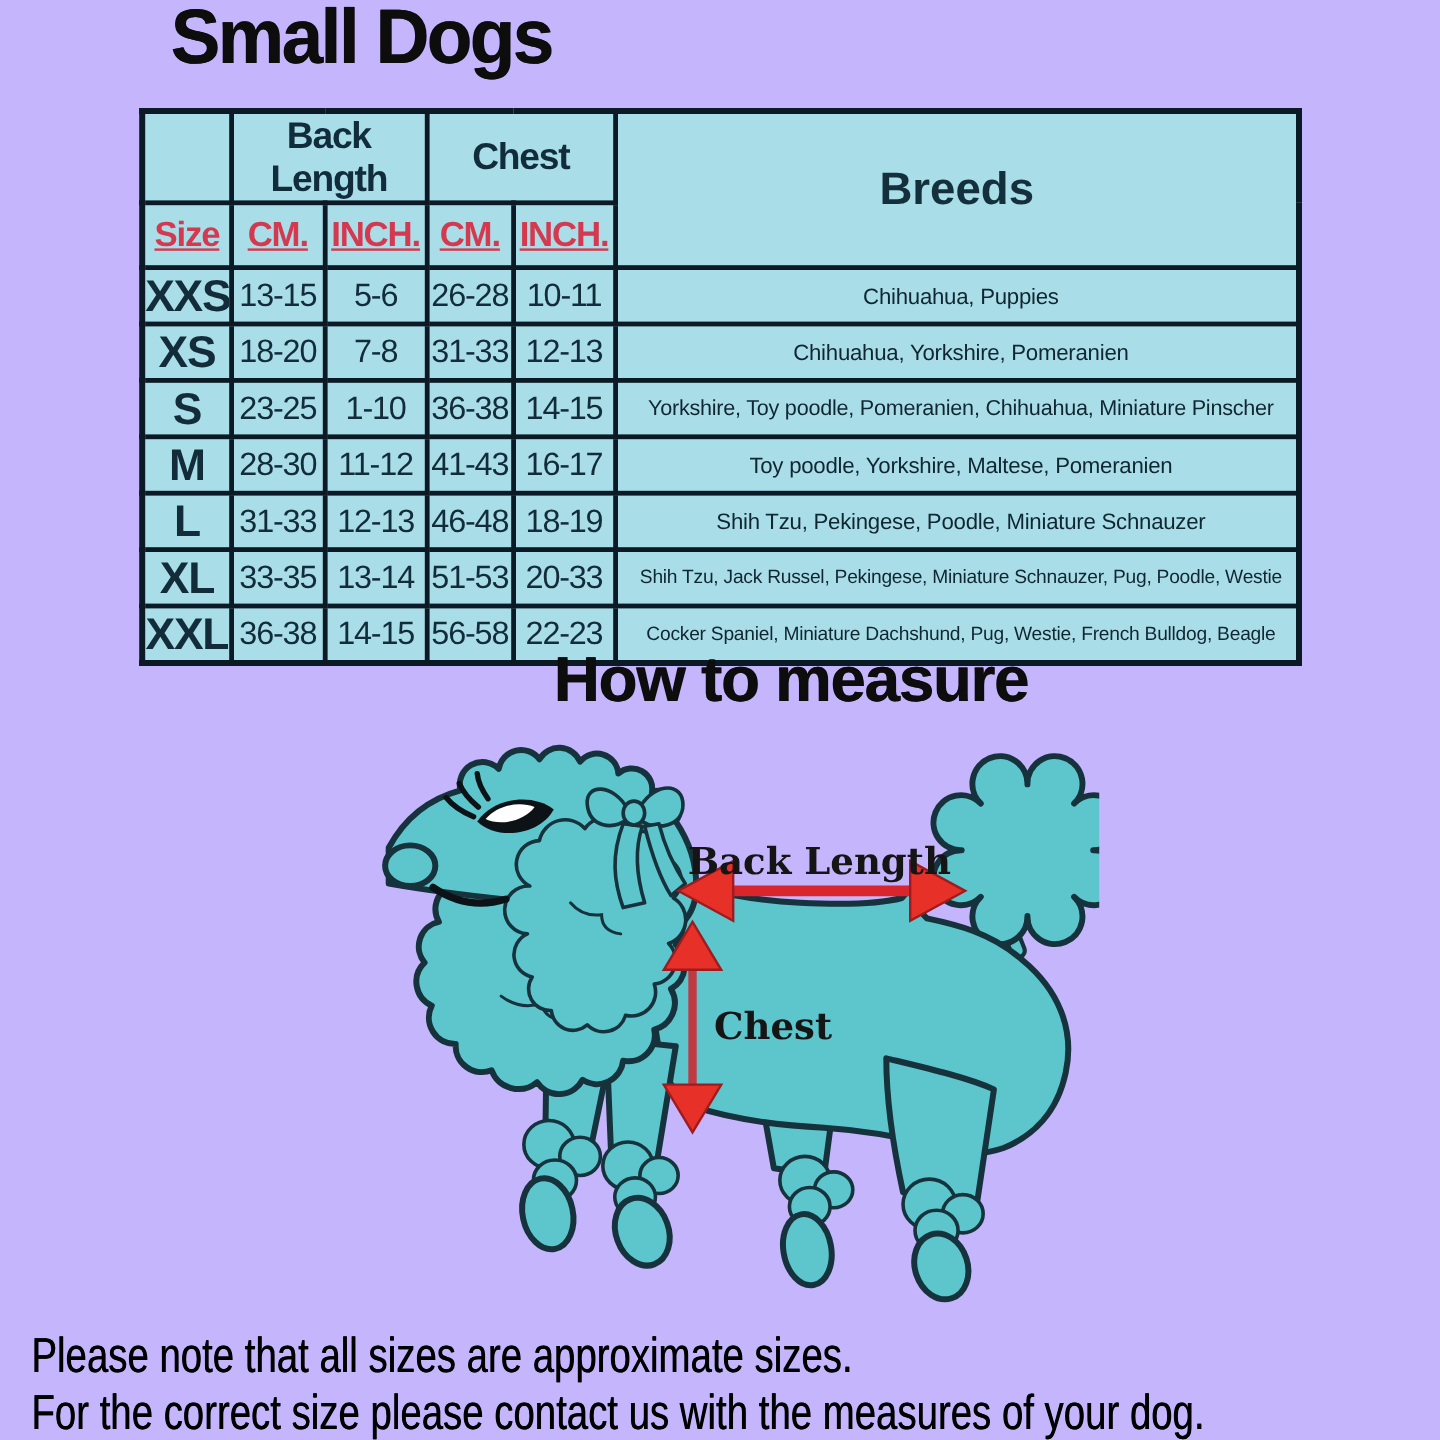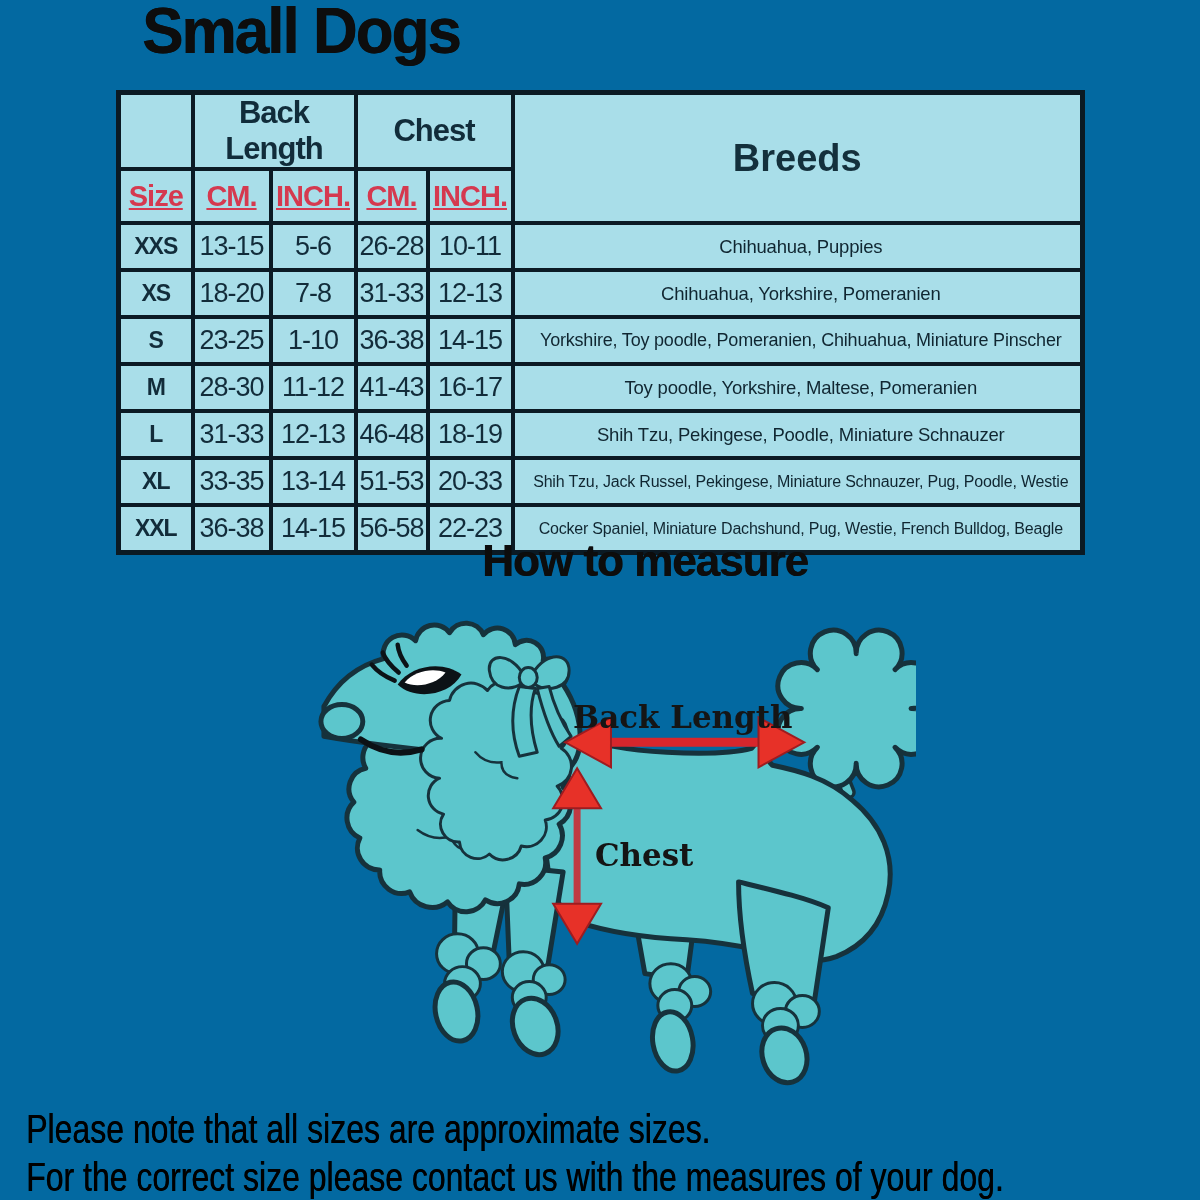--- a/index.html
+++ b/index.html
@@ -1,32 +1,32 @@
 <!DOCTYPE html>
 <html><head>
 <meta charset="utf-8">
 <style>
   html,body{margin:0;padding:0;background:#fff;}
-  .canvas{position:relative;width:1200px;height:1200px;background:#0369a1;overflow:hidden;
+  .canvas{position:relative;width:1200px;height:1200px;background:#c4b5fd;overflow:hidden;
           font-family:"Liberation Sans",sans-serif;}
   .main-title{position:absolute;left:142px;top:-6px;font-size:62px;font-weight:bold;
               color:#0d0d0d;letter-spacing:-2px;transform:scaleY(1.04);transform-origin:left top;
               text-shadow:0.6px 0 0 #0d0d0d;white-space:nowrap;}
-  .how-title{position:absolute;left:345px;top:536px;width:600px;text-align:center;
-             font-size:44px;font-weight:bold;color:#0d0d0d;letter-spacing:-1px;
+  .how-title{position:absolute;left:359px;top:536px;width:600px;text-align:center;
+             font-size:53px;font-weight:bold;color:#0d0d0d;letter-spacing:-1px;
              text-shadow:0.6px 0 0 #0d0d0d;white-space:nowrap;}
   table.size-chart{position:absolute;left:116px;top:90px;border-collapse:collapse;
                    background:#a9dee9;table-layout:fixed;width:964px;
                    border:5px solid #0b1a24;}
   table.size-chart td,table.size-chart th{border:4px solid #0b1a24;background:#a9dee9;
                    text-align:center;vertical-align:middle;padding:0;overflow:hidden;}
   .ghead{height:48px;font-size:31px;font-weight:bold;color:#112c3a;letter-spacing:-1px;}
   .breeds-head{font-size:38px;font-weight:bold;color:#14303c;letter-spacing:0px;}
   .red-head{height:50px;font-size:29px;font-weight:bold;color:#d5394f;letter-spacing:-1px;text-decoration:underline;}
-  .size-cell{height:43px;font-size:23px;font-weight:bold;color:#122c3a;letter-spacing:-1px;}
+  .size-cell{height:43px;font-size:37px;font-weight:bold;color:#122c3a;letter-spacing:-1px;}
   .num-cell{font-size:27px;font-weight:normal;color:#122c3a;letter-spacing:-1px;}
   .breeds-cell{font-size:18.5px;font-weight:normal;color:#102631;text-align:left;
                padding-left:7px !important;white-space:nowrap;letter-spacing:-0.2px;}
   tbody tr:nth-child(3) .breeds-cell{font-size:18px;margin-left:12px;}
   tbody tr:nth-child(6) .breeds-cell,tbody tr:nth-child(7) .breeds-cell{font-size:16px;}
   .poodle-svg{position:absolute;left:298px;top:602px;}
   .pb{fill:#5cc6cc;stroke:#16323c;stroke-width:5;stroke-linejoin:round;}
   .pb3{fill:#5cc6cc;stroke:#16323c;stroke-width:3;stroke-linejoin:round;}
   .ln{fill:none;stroke:#16323c;stroke-width:2.5;stroke-linecap:round;}
   .lash{fill:none;stroke:#0c1216;stroke-width:4.5;stroke-linecap:round;}

